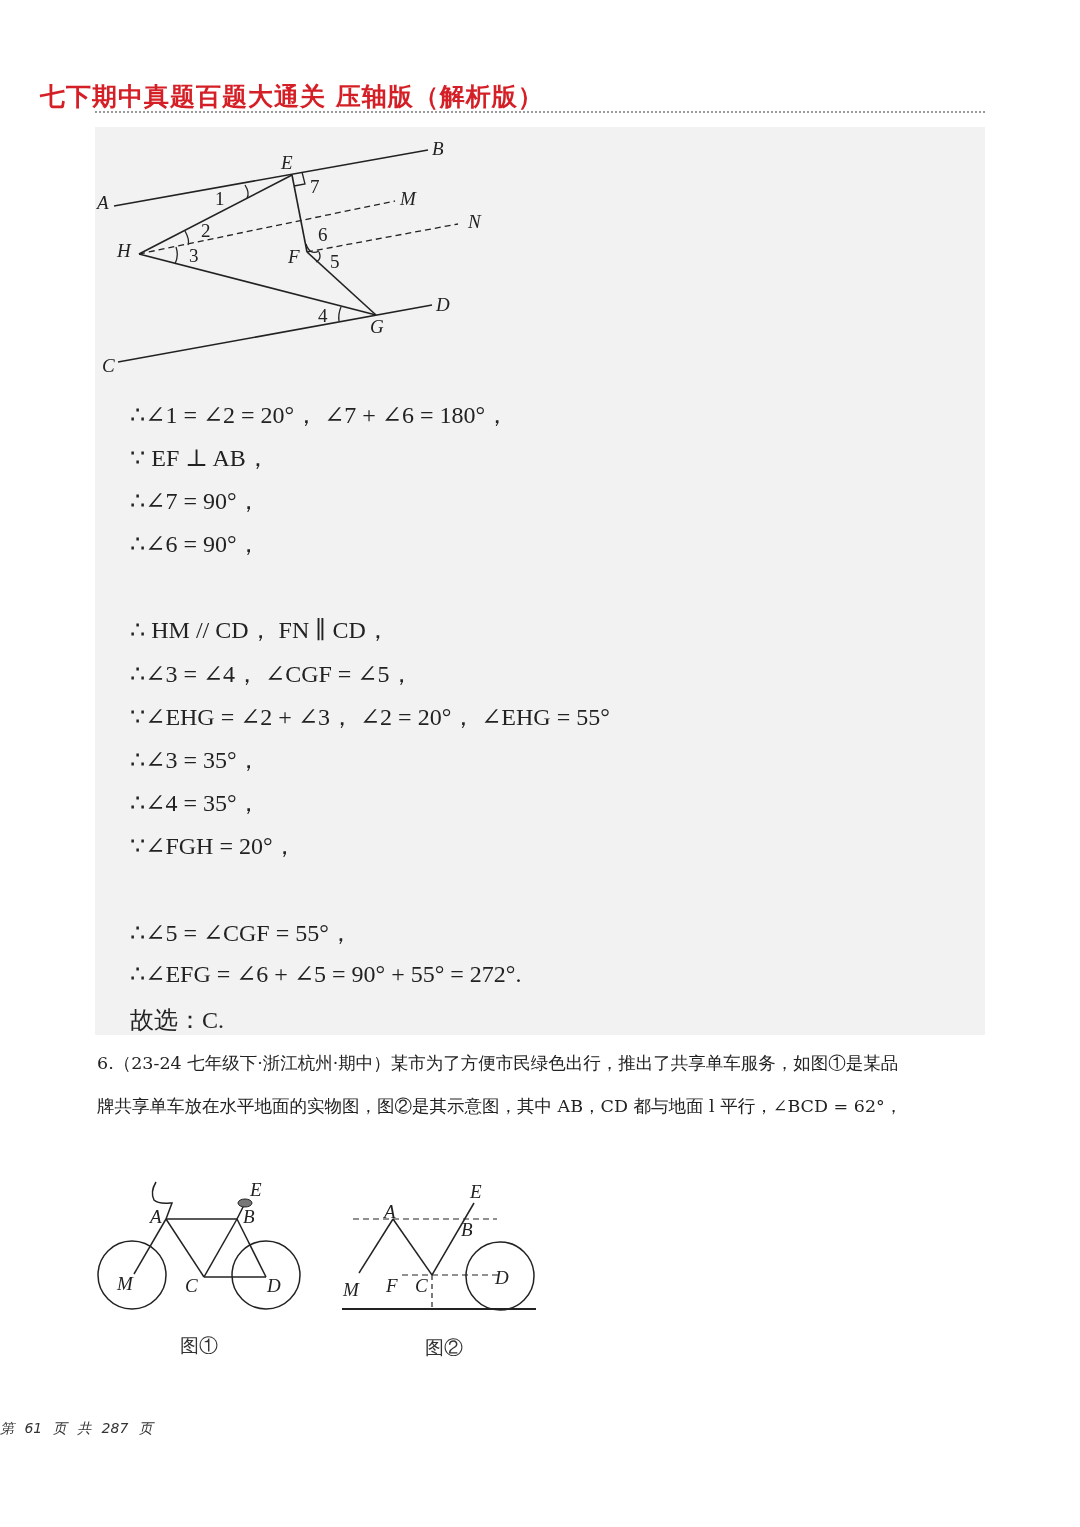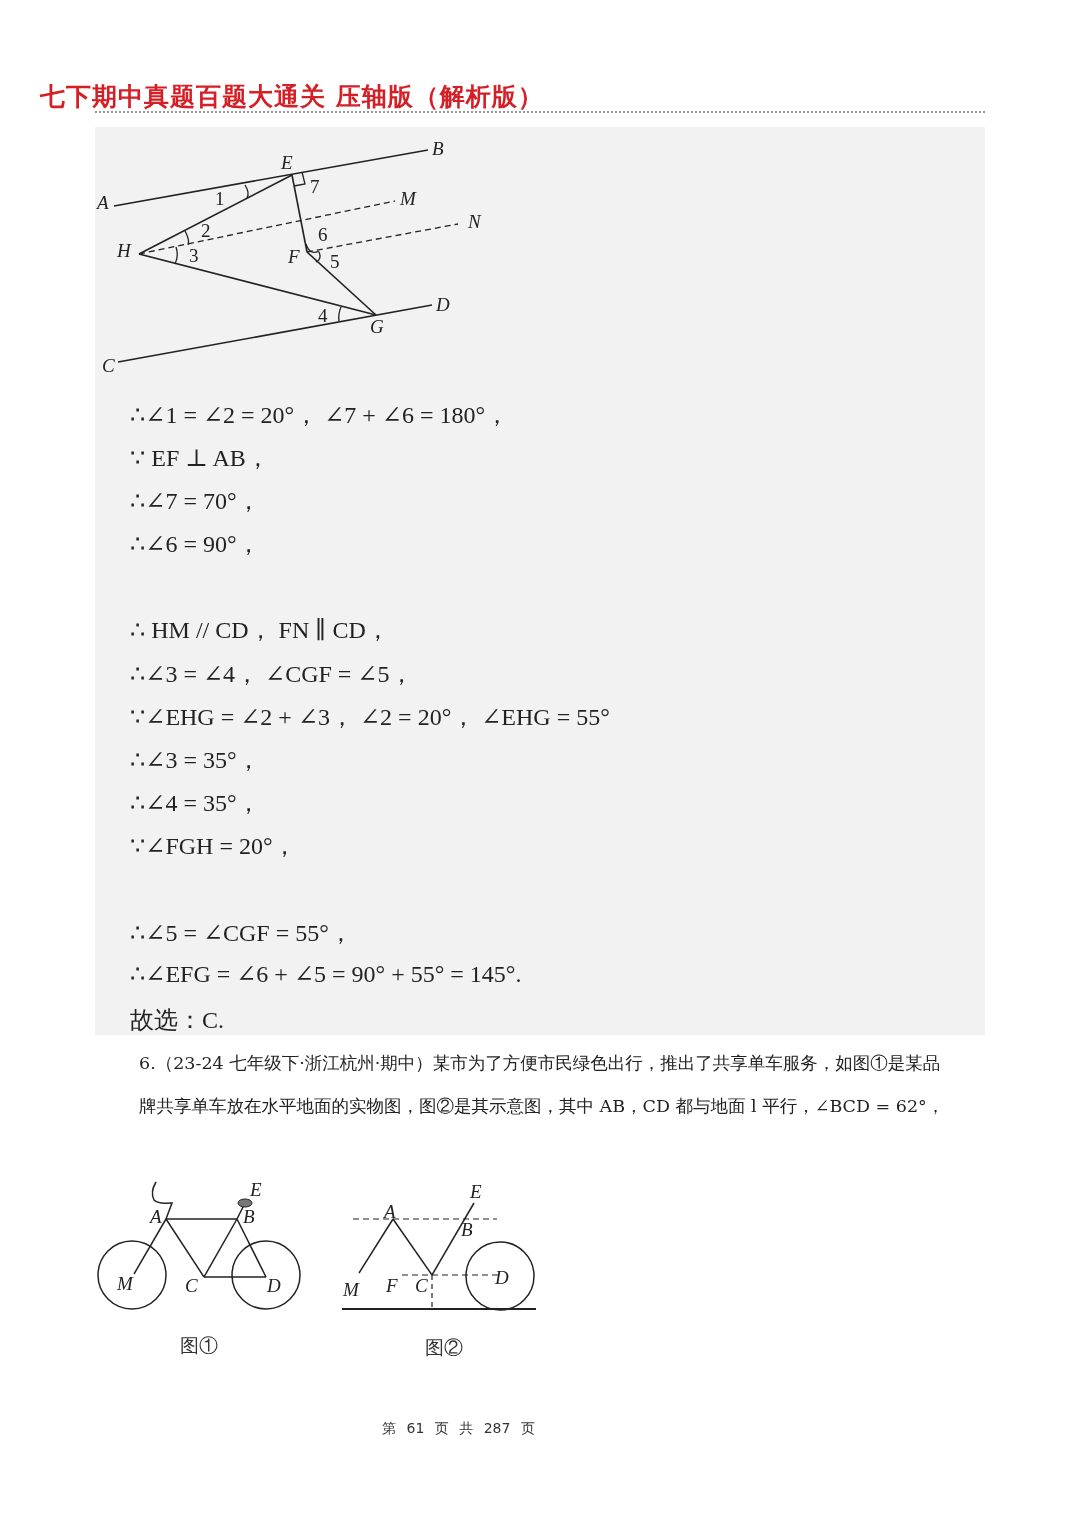--- a/index.html
+++ b/index.html
@@ -8,26 +8,26 @@
   .header-title { position: absolute; top: 80px; left: 0; width: 1080px; text-align: left;
          font-family: "DejaVu Sans", "Liberation Sans", sans-serif; font-weight: bold;
          font-size: 25px; color: #d41f26; letter-spacing: 1px; padding-left: 40px; }
   .header-rule { position: absolute; top: 111px; left: 95px; width: 890px; height: 0;
          border-top: 2px dotted #9a9a9a; }
   .solution-box { position: absolute; top: 127px; left: 95px; width: 890px; height: 908px;
          background: #f2f2f2; }
   .fig1 { position: absolute; left: 0; top: 0; }
   .step { position: absolute; left: 4px; font-size: 24px; white-space: nowrap; margin-left: 31px; }
   .question { position: absolute; left: 97px; top: 1042px; width: 880px; font-size: 18px;
-         line-height: 43px; margin-left: 42px; }
+         line-height: 43px; }
   .q { font-family: "DejaVu Serif", "Liberation Serif", serif; font-size: 17.5px; }
   .bike-fig { position: absolute; }
   .fig-caption { position: absolute; font-size: 19px; font-family: "DejaVu Serif", serif; color:#333;text-align:center; }
-  .footer { position: absolute; top: 1420px; left: 0; width: 917px; text-align: center;
-         font-family: "DejaVu Sans", sans-serif; font-size: 14px; color: #333; word-spacing: 6px; }
+  .footer { position: absolute; top: 1420px; left: 0; width: 917px; 
+         font-family: "DejaVu Sans", sans-serif; font-size: 14px; color: #333; word-spacing: 6px; font-style: italic; }
   svg text { font-family: "Liberation Serif", "DejaVu Serif", serif; font-style: italic; font-size: 19px; fill: #222; }
   svg text.num { font-style: normal; }
 </style>
 </head>
 <body>
 
 <div class="header-title">七下期中真题百题大通关 压轴版（解析版）</div>
 <div class="header-rule"></div>
 
 <div class="solution-box">
@@ -70,30 +70,30 @@
     <text class="num" x="201" y="237">2</text>
     <text class="num" x="189" y="262">3</text>
     <text class="num" x="318" y="322">4</text>
     <text class="num" x="330" y="268">5</text>
     <text class="num" x="318" y="241">6</text>
     <text class="num" x="310" y="193">7</text>
   </svg>
 
   <div class="step" style="top:272px">∴∠1 = ∠2 = 20°，  ∠7 + ∠6 = 180°，</div>
   <div class="step" style="top:315px">∵ EF ⊥ AB，</div>
-  <div class="step" style="top:358px">∴∠7 = 70°，</div>
+  <div class="step" style="top:358px">∴∠7 = 90°，</div>
   <div class="step" style="top:401px">∴∠6 = 90°，</div>
   <div class="step" style="top:487px">∴ HM // CD，   FN ∥ CD，</div>
   <div class="step" style="top:531px">∴∠3 = ∠4，  ∠CGF = ∠5，</div>
   <div class="step" style="top:574px">∵∠EHG = ∠2 + ∠3，  ∠2 = 20°，  ∠EHG = 55°</div>
   <div class="step" style="top:617px">∴∠3 = 35°，</div>
   <div class="step" style="top:660px">∴∠4 = 35°，</div>
   <div class="step" style="top:703px">∵∠FGH = 20°，</div>
   <div class="step" style="top:790px">∴∠5 = ∠CGF = 55°，</div>
-  <div class="step" style="top:833px">∴∠EFG = ∠6 + ∠5 = 90° + 55° = 145°.</div>
+  <div class="step" style="top:833px">∴∠EFG = ∠6 + ∠5 = 90° + 55° = 272°.</div>
   <div class="step" style="top:877px">故选：C.</div>
 </div>
 
 <div class="question">
   <div class="q">
     <span>6.</span><span>（23-24 七年级下·浙江杭州·期中）</span><span>某市为了方便市民绿色出行，推出了共享单车服务，如图①是某品</span>
   </div>
   <div class="q">牌共享单车放在水平地面的实物图，图②是其示意图，其中 AB，CD 都与地面 l 平行，∠BCD = 62°，</div>
 </div>
 

